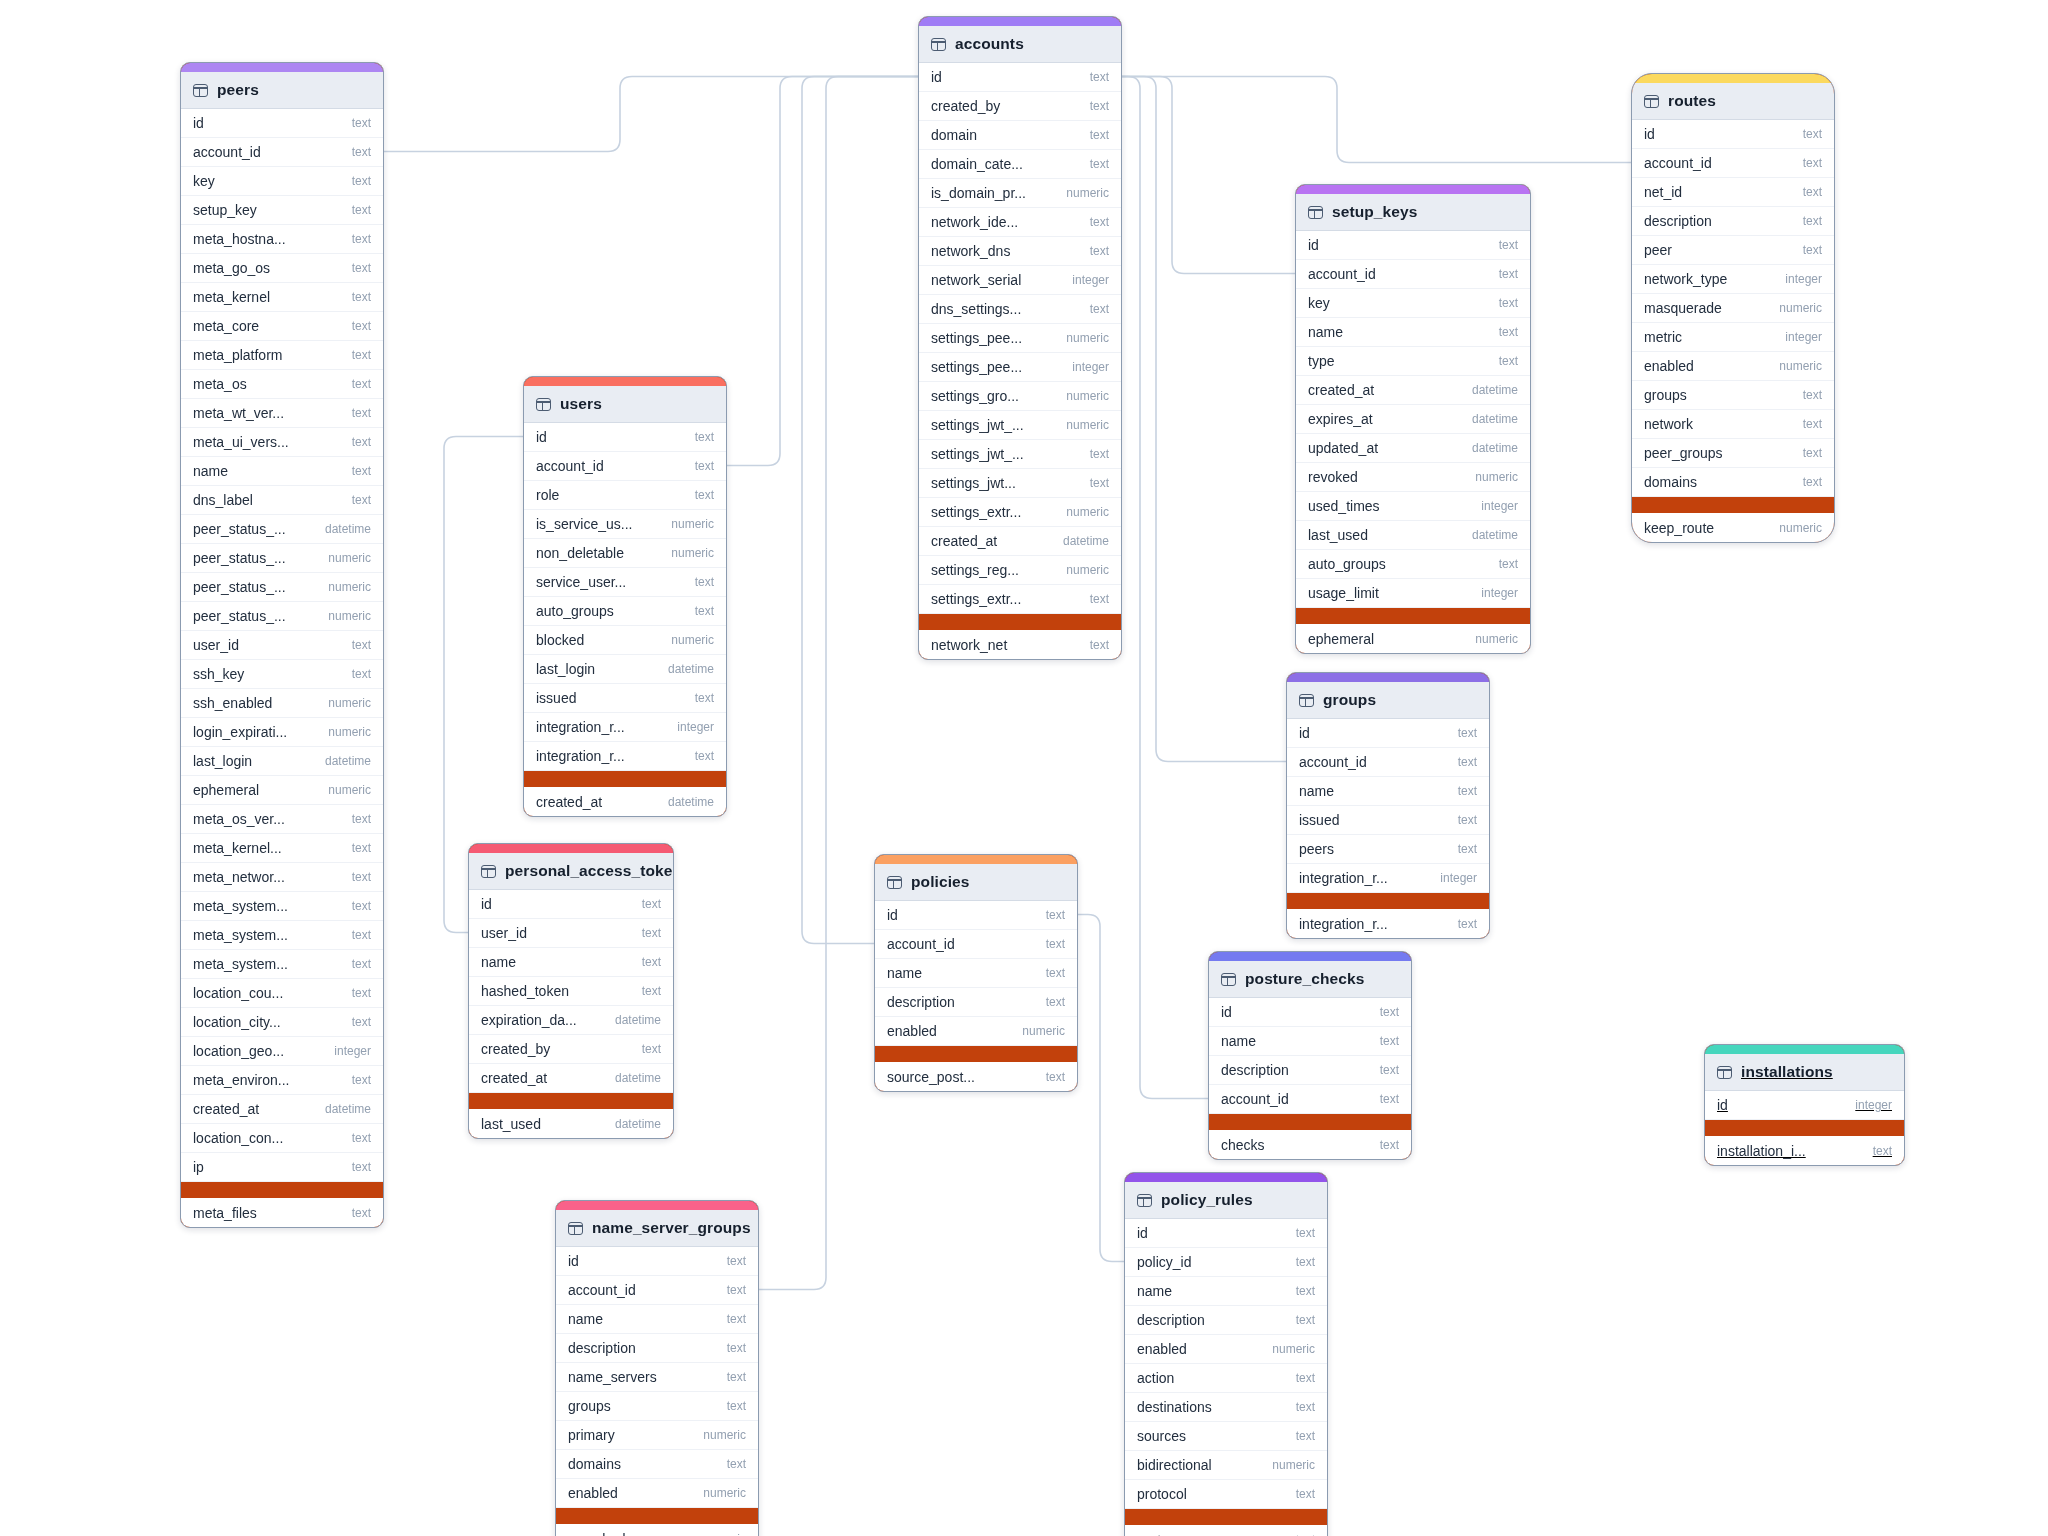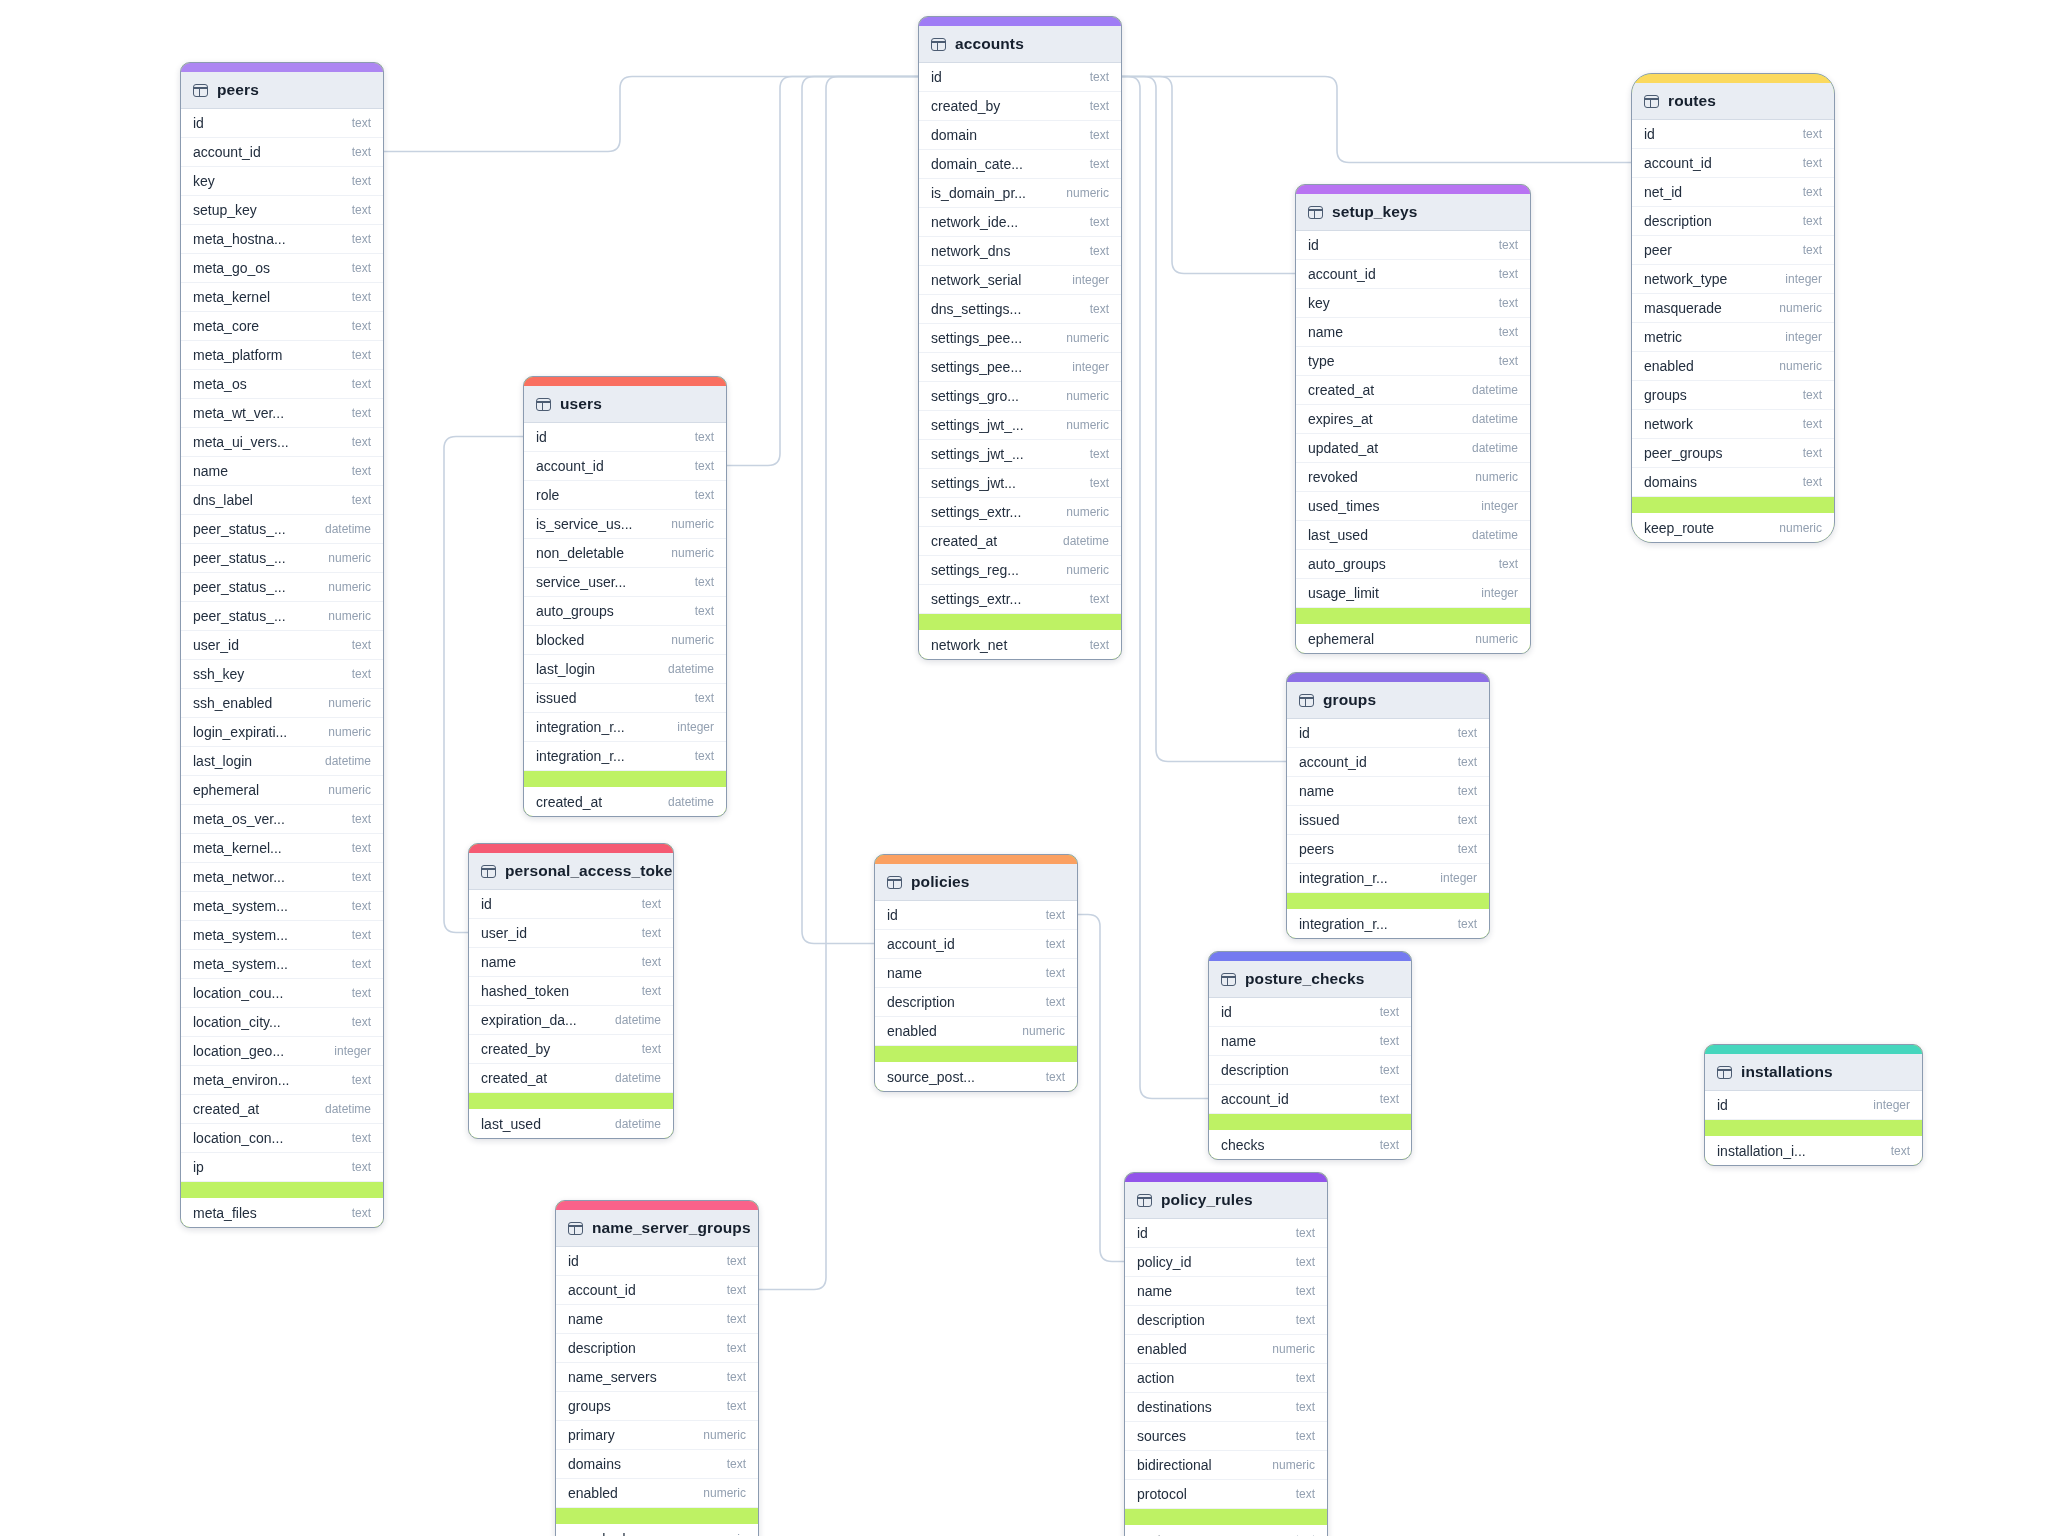--- a/index.html
+++ b/index.html
@@ -1,20 +1,20 @@
 <!DOCTYPE html>
 <html><head>
 <meta charset="utf-8">
 <style>
   html,body{margin:0;padding:0;background:#ffffff;}
   body{width:2048px;height:1536px;overflow:hidden;font-family:"Liberation Sans", sans-serif;}
   #canvas{position:relative;width:2048px;height:1536px;background:#ffffff;}
   #connectors{position:absolute;left:0;top:0;z-index:0;}
   .table-node{
-    position:absolute;z-index:1;background:#bef264;
+    position:absolute;z-index:1;background:#c2410c;
     border:1px solid #8b9bb0;border-radius:10px;
     box-shadow:0 2px 6px rgba(20,30,60,.14);
     overflow:hidden;box-sizing:border-box;
   }
   .accent{height:9px;}
   .thead{
     height:37px;box-sizing:border-box;background:#e9edf3;
     display:flex;align-items:center;gap:9px;padding:0 12px;
     border-bottom:1px solid #d4dbe5;
   }
@@ -701,21 +701,21 @@
       </div>
       <div class="trow">
         <span class="fname">domains</span>
         <span class="ftype">text</span>
       </div>
       <div class="trow">
         <span class="fname">keep_route</span>
         <span class="ftype">numeric</span>
       </div>
     </div>
-    <div class="table-node" style="left: 1704px; top: 1044px; width: 219px;">
+    <div class="table-node" style="left: 1704px; top: 1044px; width: 201px; text-decoration: underline;">
       <div class="accent" style="background: rgb(69, 214, 189);"></div>
       <div class="thead">
         <span class="ticon"></span>
         <span class="ttitle">installations</span>
       </div>
       <div class="trow">
         <span class="fname">id</span>
         <span class="ftype">integer</span>
       </div>
       <div class="trow">

